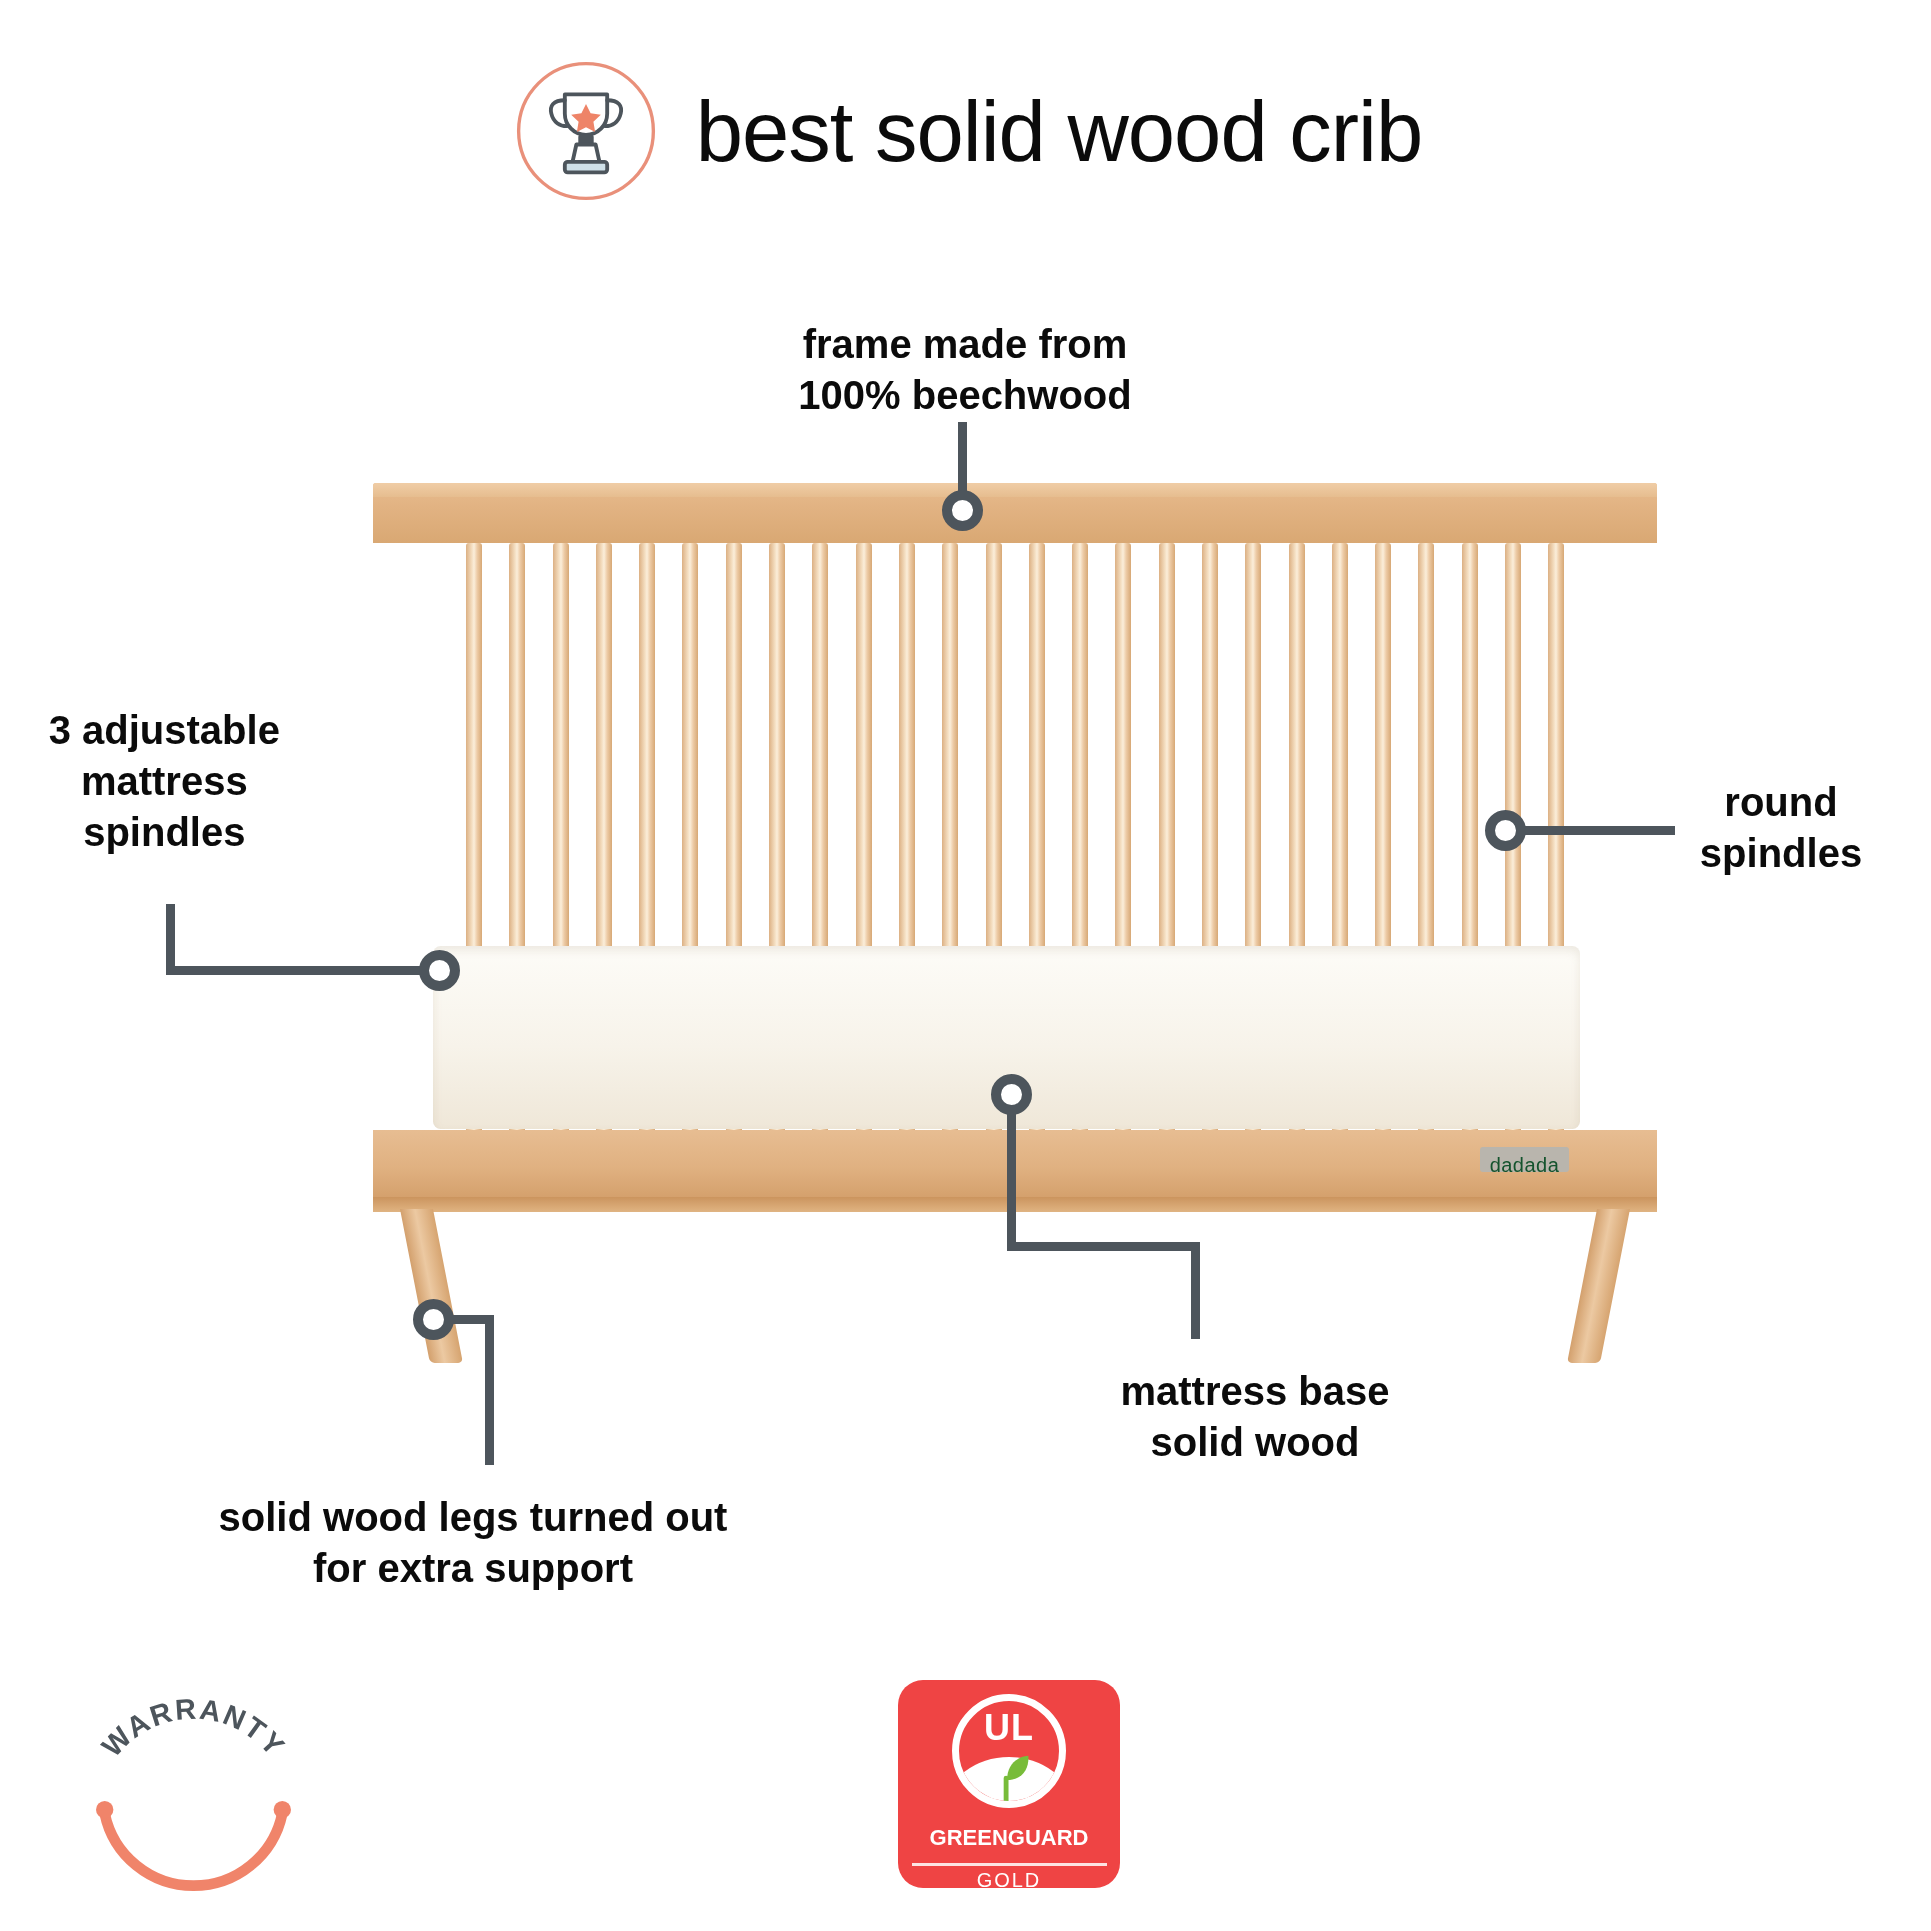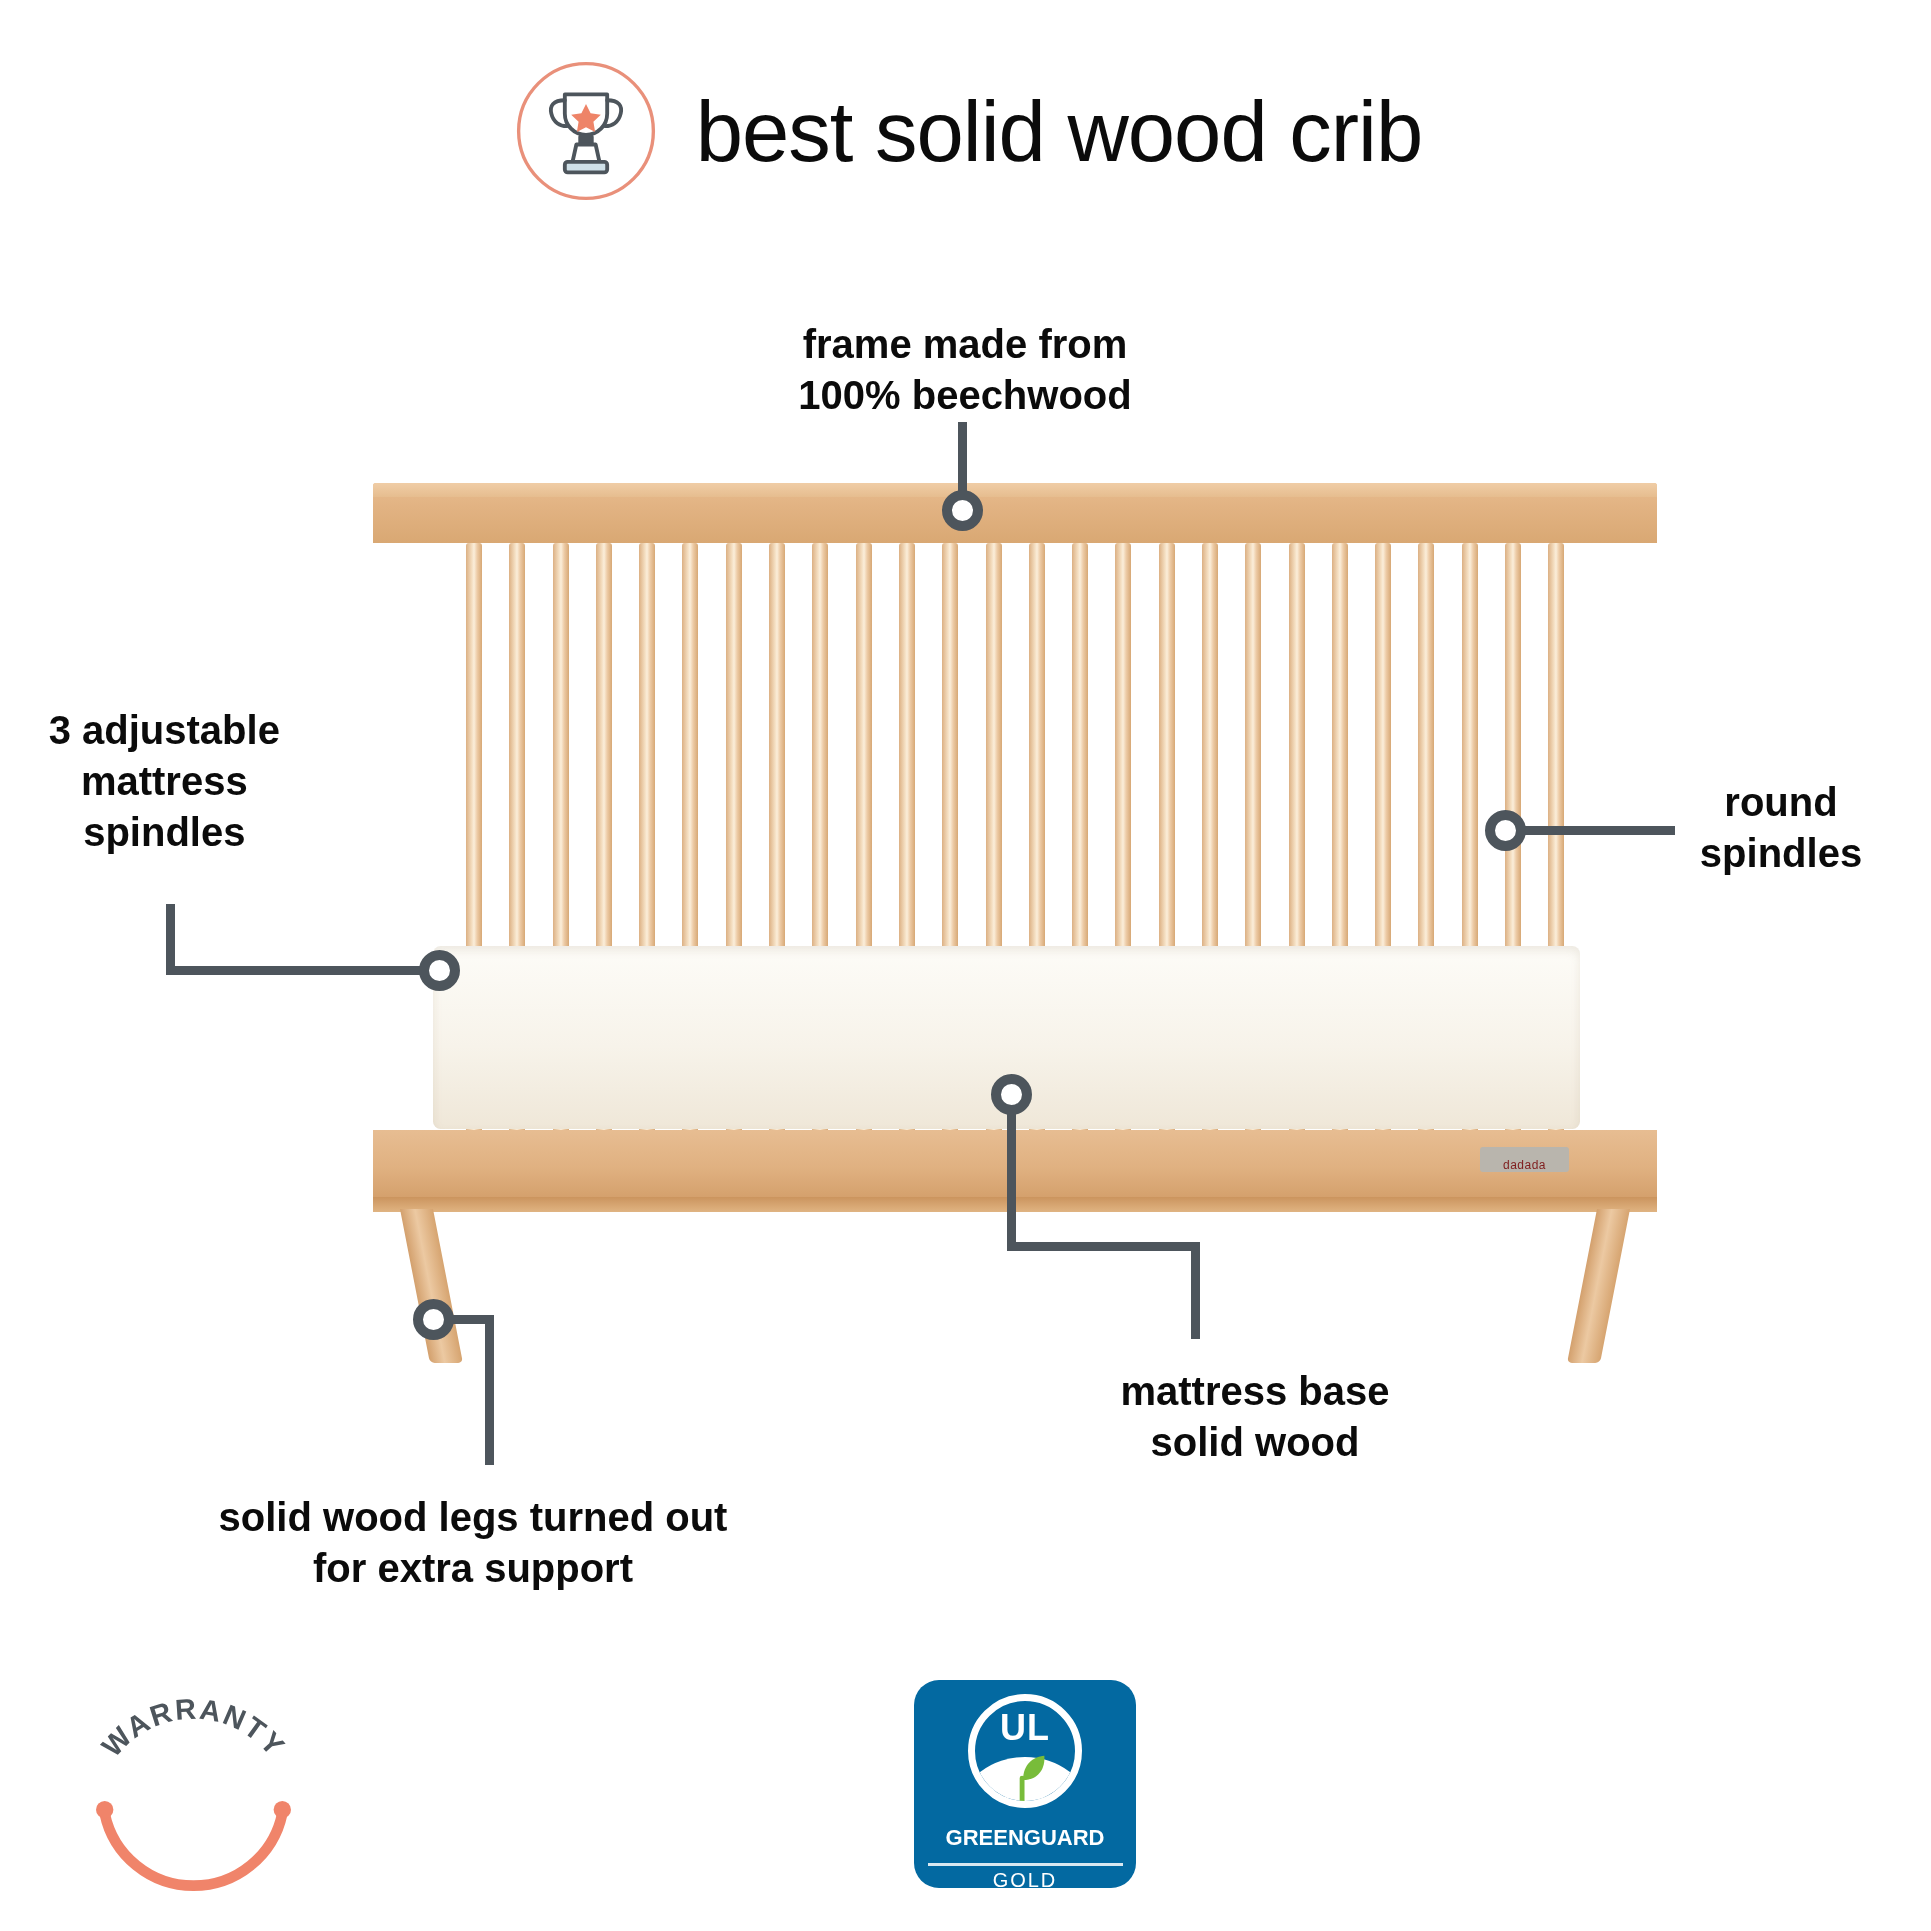--- a/index.html
+++ b/index.html
@@ -41,38 +41,38 @@
      background:linear-gradient(180deg,#e7bd92 0%,#e0b181 55%,#d4a06c 100%);}
   #rail-base-shadow{position:absolute;left:25px;top:714px;width:1284px;height:15.4px;
      background:linear-gradient(180deg,#cb945e,#e0b482);}
   
   .leg{position:absolute;top:726px;width:33px;height:154px;
      background:linear-gradient(90deg,#d3a06d,#ecc9a2 45%,#d6a470);}
   #leg-l{left:52px;transform:skewX(11deg);transform-origin:top left;border-radius:0 0 4.8px 4.8px;}
   #leg-r{left:1249px;transform:skewX(-11deg);transform-origin:top right;border-radius:0 0 4.8px 4.8px;}
   #brandplate{position:absolute;left:1132px;top:664px;width:89px;height:25px;
      background:#b9b5ad;border-radius:2.9px;display:flex;align-items:center;justify-content:center;}
-  #brandplate span{font-size:12px;color:#7f1d1d;letter-spacing:0.5px;margin-top:11px;}
+  #brandplate span{font-size:20px;color:#14532d;letter-spacing:0.5px;margin-top:11px;}
 
   
   .callout-text{position:absolute;font-size:40px;font-weight:700;line-height:1.28;
                 color:#0b0b0b;}
   .ring{position:absolute;width:41px;height:41px;border-radius:50%;
         border:10.6px solid #4d555c;background:#fff;box-sizing:border-box;}
   .lead{position:absolute;background:#4d555c;}
 
   
   #badges{position:absolute;left:0;top:1680px;width:1931px;height:251px;}
   .badge{position:absolute;}
   #warranty-badge{left:68px;top:9.7px;width:251px;height:222px;}
   #gg-badge{left:898px;top:0px;width:232px;height:241px;}
   #italy-badge{left:1593px;top:9.7px;width:290px;height:222px;}
 
-  .gg-card{width:222px;height:208px;background:#0369a1;border-radius:25px;
-           position:relative;overflow:hidden;margin-left:16px;}
+  .gg-card{width:222px;height:208px;background:#ef4444;border-radius:25px;
+           position:relative;overflow:hidden;}
   .gg-circle{position:absolute;left:50%;top:13.5px;transform:translateX(-50%);
              width:114px;height:114px;border-radius:50%;border:7.7px solid #fff;
              box-sizing:border-box;overflow:hidden;}
   .gg-ul{position:absolute;left:0;top:9.7px;width:100%;text-align:center;
          font-size:36px;font-weight:700;color:#fff;letter-spacing:1px;line-height:1;}
   .gg-hill{position:absolute;left:-12%;top:56%;width:124%;height:70%;
            background:#fff;border-radius:50% 50% 0 0 / 70% 70% 0 0;}
   .gg-name{position:absolute;left:0;top:145px;width:100%;text-align:center;
            font-size:22px;font-weight:700;color:#fff;letter-spacing:0px;}
   .gg-div{position:absolute;left:13.5px;top:183px;width:195px;height:2.9px;background:#fff;opacity:.85;}

